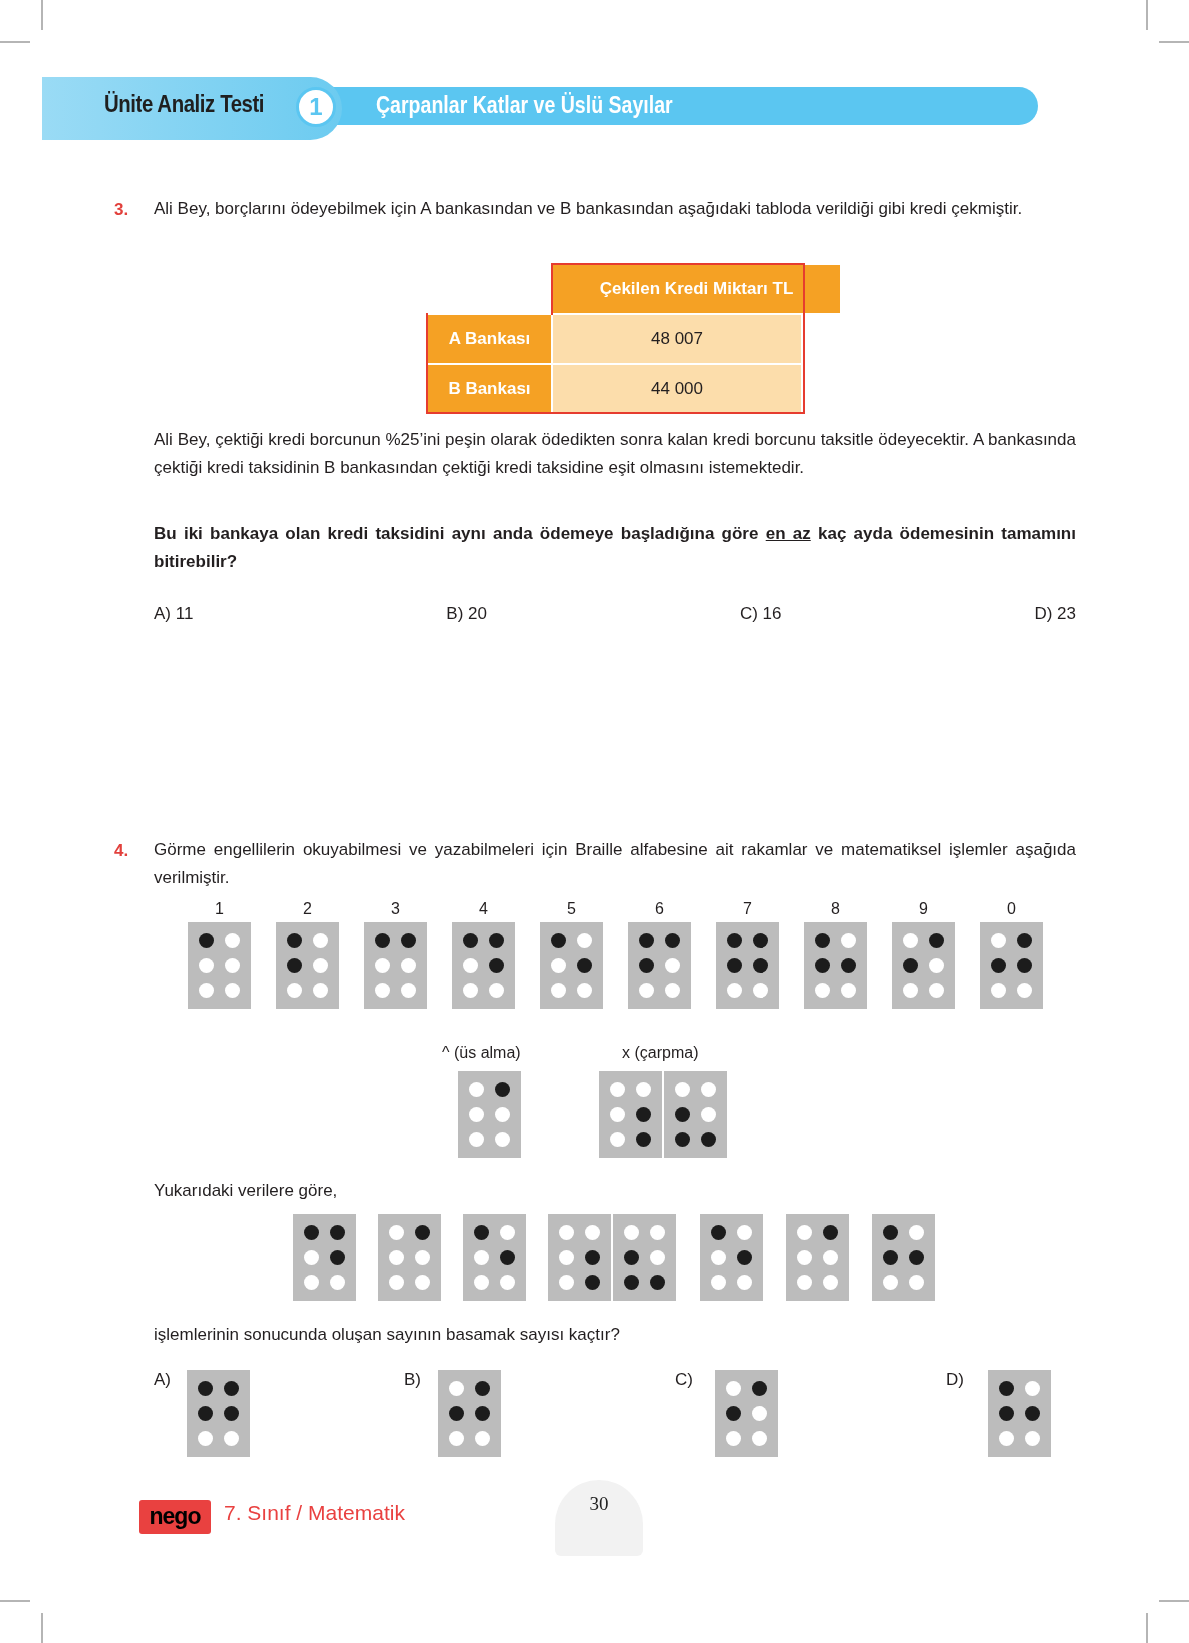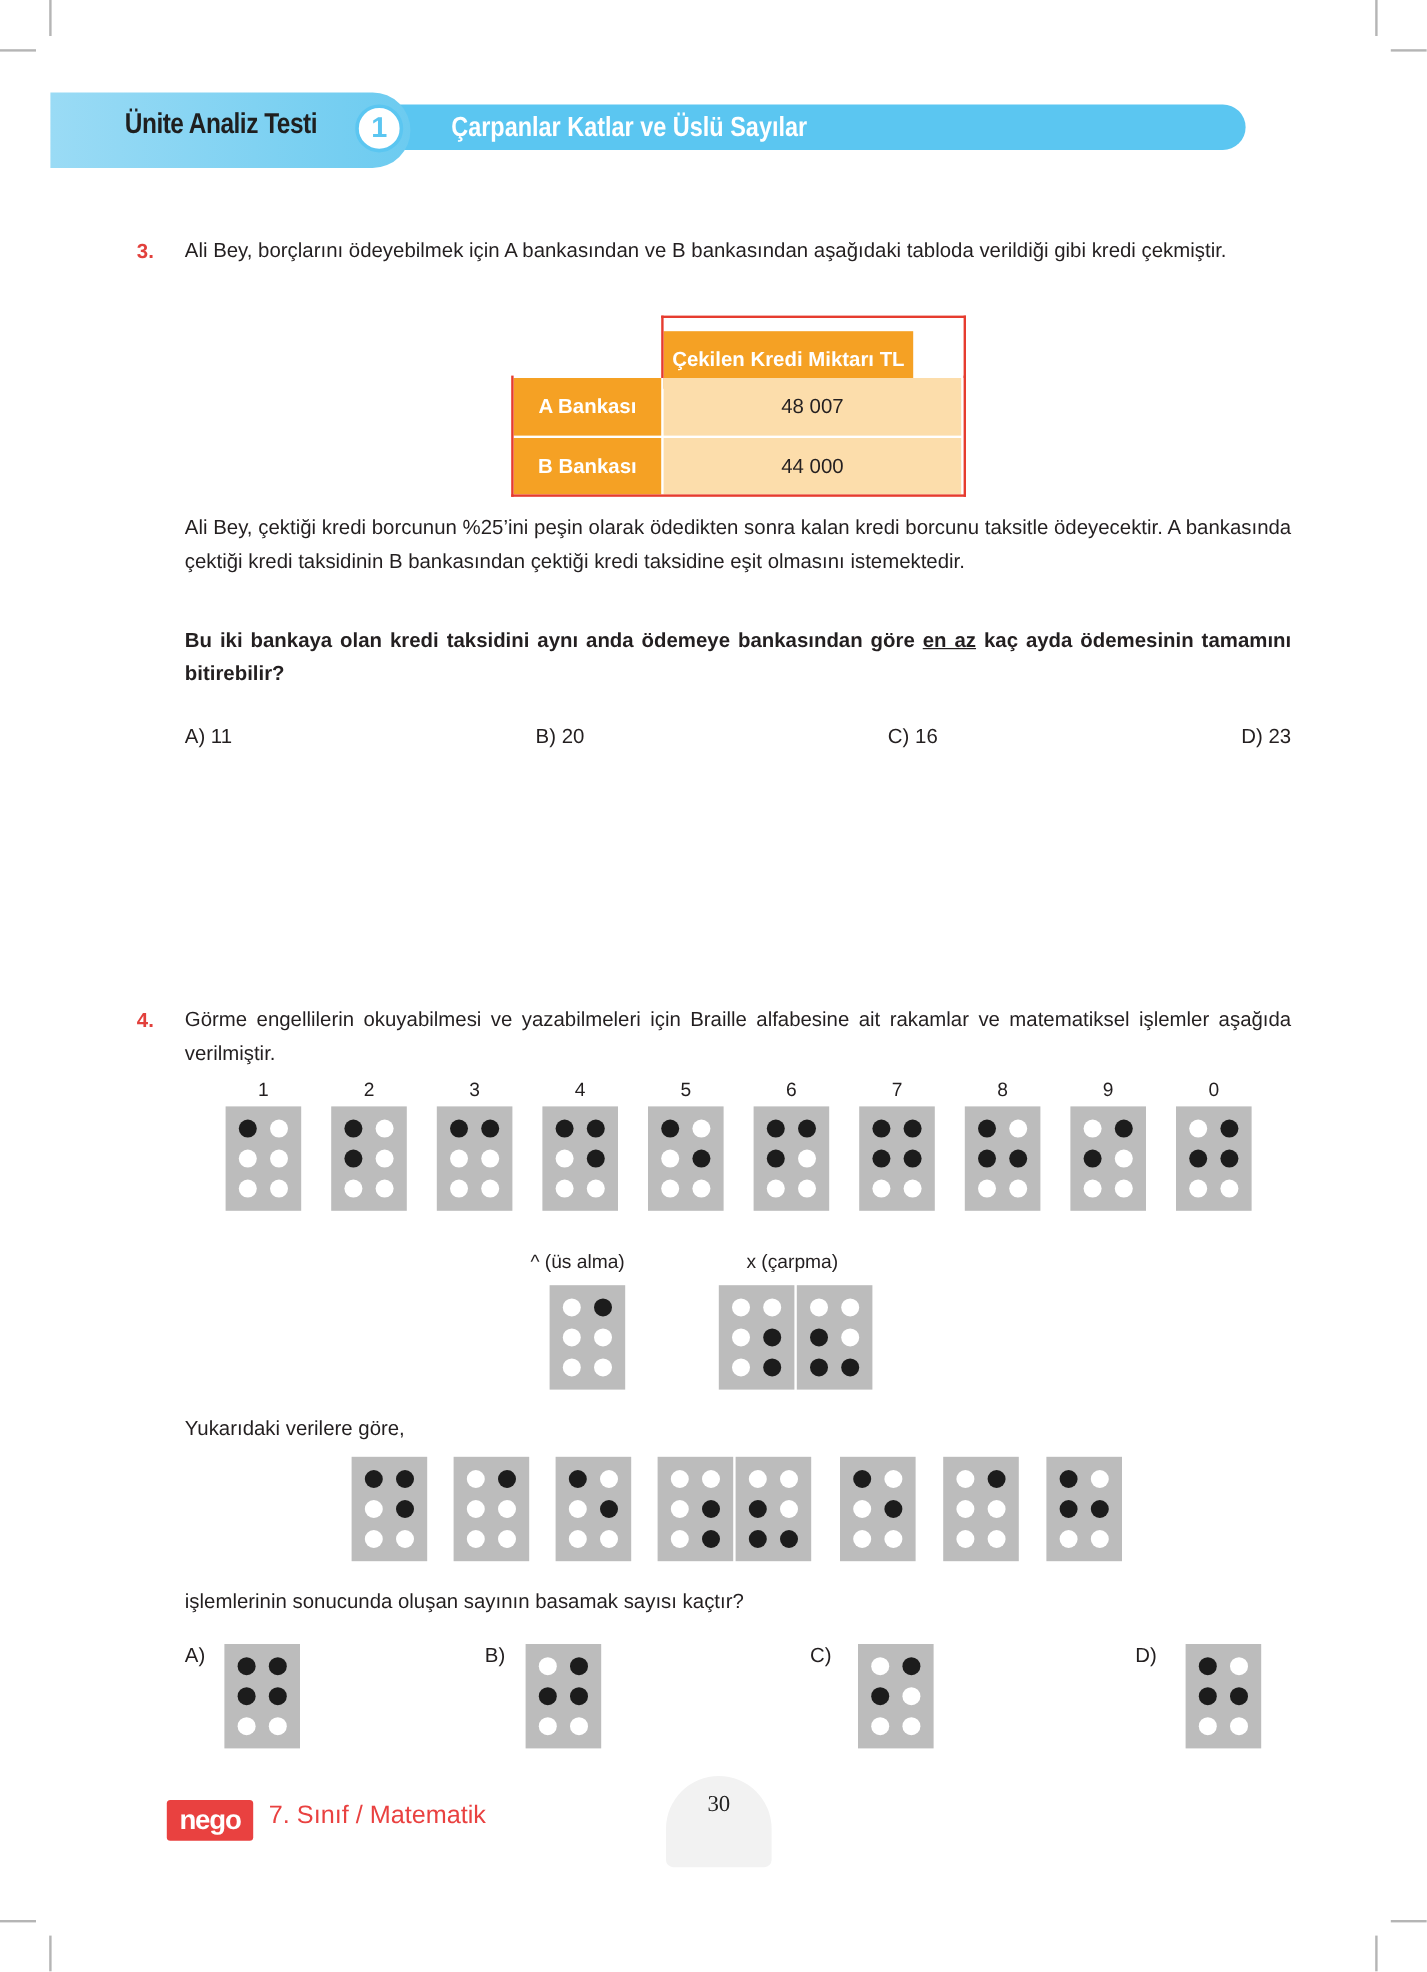--- a/index.html
+++ b/index.html
@@ -22,21 +22,21 @@
   .opts{position:absolute;left:154px;width:922px;display:flex;justify-content:space-between;font-size:17px;}
   
   .bcell{position:absolute;width:63px;height:87px;background:#bcbcbc;}
   .bcell .dot{position:absolute;width:15px;height:15px;border-radius:50%;background:#fff;}
   .bcell .dot.on{background:#1c1c1c;}
   .blabel{position:absolute;font-size:16px;text-align:center;width:63px;}
   .oplabel{position:absolute;font-size:16px;}
   .small-b{position:absolute;font-size:17px;font-weight:normal;}
   .optlab{position:absolute;font-size:17px;}
   
-  .logo{position:absolute;left:139px;top:1500px;width:72px;height:34px;background:#e94140;border-radius:3px;color:#ffffff;font-weight:bold;font-size:23px;text-align:center;line-height:33px;letter-spacing:-1px;}
+  .logo{position:absolute;left:139px;top:1500px;width:72px;height:34px;background:#e94140;border-radius:3px;color:#000000;font-weight:bold;font-size:23px;text-align:center;line-height:33px;letter-spacing:-1px;}
   .footer-txt{position:absolute;left:224px;top:1501px;font-size:21px;color:#e94140;}
   .pagebump{position:absolute;left:555px;top:1480px;width:88px;height:76px;background:#f2f2f2;border-radius:44px 44px 6px 6px;}
   .pagenum{position:absolute;left:555px;top:1493px;width:88px;text-align:center;font-size:19px;font-family:"Liberation Serif",serif;color:#222;}
 </style>
 </head>
 <body>
 
 <div class="crop" style="left:41px;top:0;width:2px;height:30px;"></div>
 <div class="crop" style="left:0;top:41px;width:30px;height:2px;"></div>
 <div class="crop" style="left:1146px;top:0;width:2px;height:30px;"></div>
@@ -49,31 +49,31 @@
 <div class="hdr-bar"></div>
 <div class="hdr-left"></div>
 <div class="hdr-title">Ünite Analiz Testi</div>
 <div class="hdr-num">1</div>
 <div class="hdr-sub">Çarpanlar Katlar ve Üslü Sayılar</div>
 
 <div class="qnum" style="left:114px;top:200px;">3.</div>
 <div class="para" style="top:195px;">Ali Bey, borçlarını ödeyebilmek için A bankasından ve B bankasından aşağıdaki tabloda verildiği gibi kredi çekmiştir.</div>
 
 <div>
-  <div class="th-cell" style="left:553px;top:276px;width:208px;height:48px;">Çekilen Kredi Miktarı TL</div>
+  <div class="th-cell" style="left:553px;top:265px;width:287px;height:48px;">Çekilen Kredi Miktarı TL</div>
   <div class="th-cell" style="left:428px;top:315px;width:123px;height:48px;">A Bankası</div>
   <div class="td-cell" style="left:553px;top:315px;width:248px;height:48px;">48 007</div>
   <div class="th-cell" style="left:428px;top:365px;width:123px;height:47px;">B Bankası</div>
   <div class="td-cell" style="left:553px;top:365px;width:248px;height:47px;">44 000</div>
   <div class="ct-frame" style="left:551px;top:263px;width:250px;height:50px;border-bottom:none;"></div>
   <div class="ct-frame" style="left:426px;top:313px;width:375px;height:99px;border-top:none;"></div>
 </div>
 
 <div class="para" style="top:426px;">Ali Bey, çektiği kredi borcunun %25’ini peşin olarak ödedikten sonra kalan kredi borcunu taksitle ödeyecektir. A bankasında çektiği kredi taksidinin B bankasından çektiği kredi taksidine eşit olmasını istemektedir.</div>
-<div class="para bold" style="top:520px;"><span>Bu iki bankaya olan kredi taksidini aynı anda ödemeye bankasından göre </span><u>en az</u><span> kaç ayda ödemesinin tamamını bitirebilir?</span></div>
+<div class="para bold" style="top:520px;"><span>Bu iki bankaya olan kredi taksidini aynı anda ödemeye başladığına göre </span><u>en az</u><span> kaç ayda ödemesinin tamamını bitirebilir?</span></div>
 
 <div class="opts" style="top:604px;">
   <span>A) 11</span>
   <span>B) 20</span>
   <span>C) 16</span>
   <span>D) 23</span>
 </div>
 
 <div class="qnum" style="left:114px;top:841px;">4.</div>
 <div class="para" style="top:836px;">Görme engellilerin okuyabilmesi ve yazabilmeleri için Braille alfabesine ait rakamlar ve matematiksel işlemler aşağıda verilmiştir.</div>

